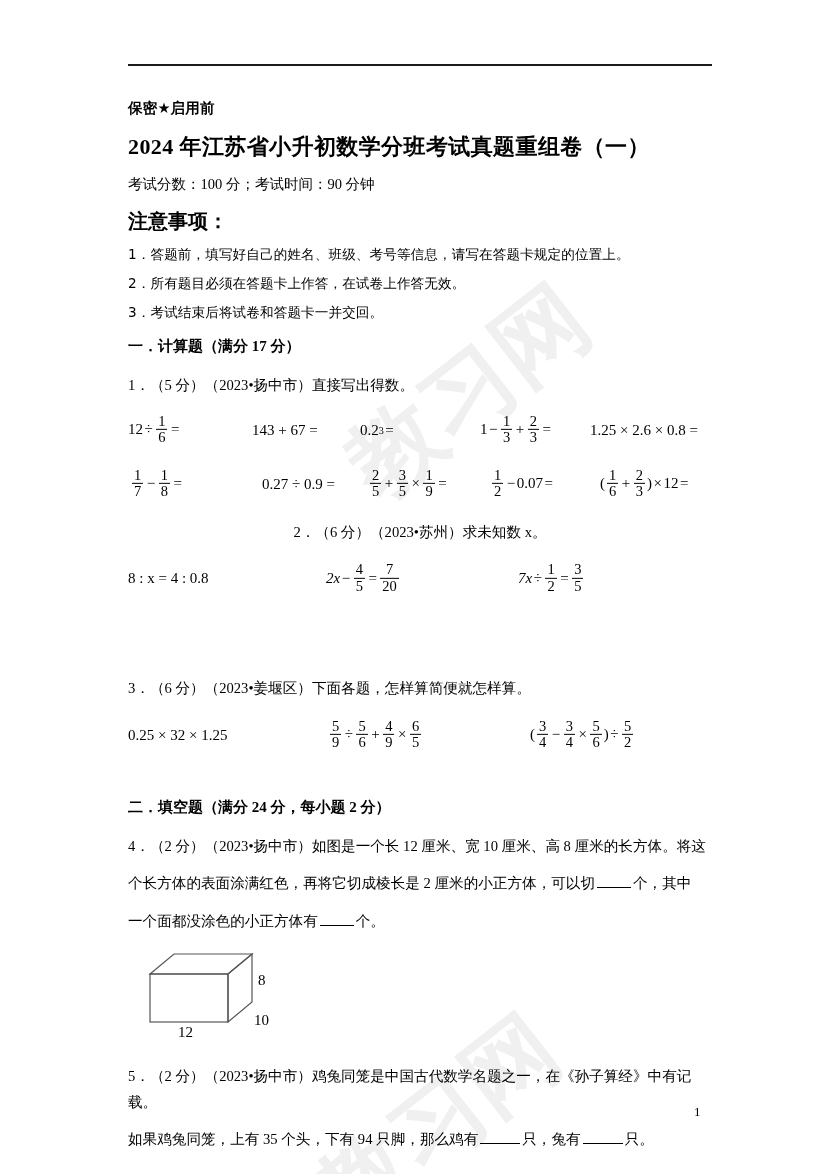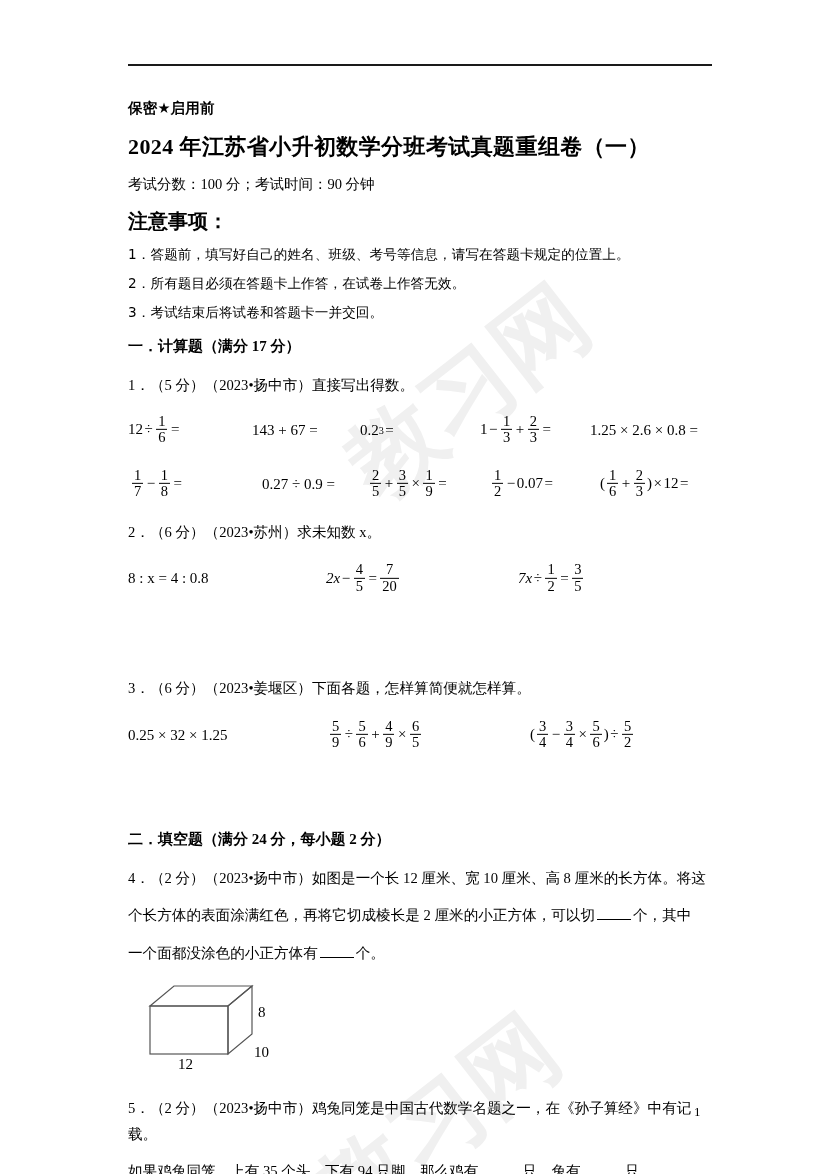--- a/index.html
+++ b/index.html
@@ -90,21 +90,21 @@
   .section-head {
     font-weight: bold;
     font-size: 15px;
     margin: 15px 0 0 0;
   }
   .q-line {
     font-size: 14.6px;
     margin: 17px 0 0 0;
     line-height: 1.75;
   }
-  .q-line.tight { margin-top: 13px; }
+  .q-line.tight { margin-top: 13px; text-align: center; }
 
   
   .math-row {
     position: relative;
     height: 46px;
     margin-top: 8px;
   }
   .mi {
     position: absolute;
     top: 50%;
@@ -364,21 +364,21 @@
         </span>
         <span>)</span>
         <span class="op">÷</span>
         <span class="frac">
           <span class="num">5</span>
           <span class="den">2</span>
         </span>
       </div>
     </div>
 
-    <div class="section-head" style="margin-top:70px;">二．填空题（满分 24 分，每小题 2 分）</div>
+    <div class="section-head" style="margin-top:38px;">二．填空题（满分 24 分，每小题 2 分）</div>
 
     <div class="q-line">4．（2 分）（2023•扬中市）如图是一个长 12 厘米、宽 10 厘米、高 8 厘米的长方体。将这</div>
     <div class="q-line" style="margin-top:12px;">
       <span>个长方体的表面涂满红色，再将它切成棱长是 2 厘米的小正方体，可以切</span><span class="blank"></span><span>个，其中</span>
     </div>
     <div class="q-line" style="margin-top:12px;">
       <span>一个面都没涂色的小正方体有</span><span class="blank"></span><span>个。</span>
     </div>
 
     <div class="figure">

